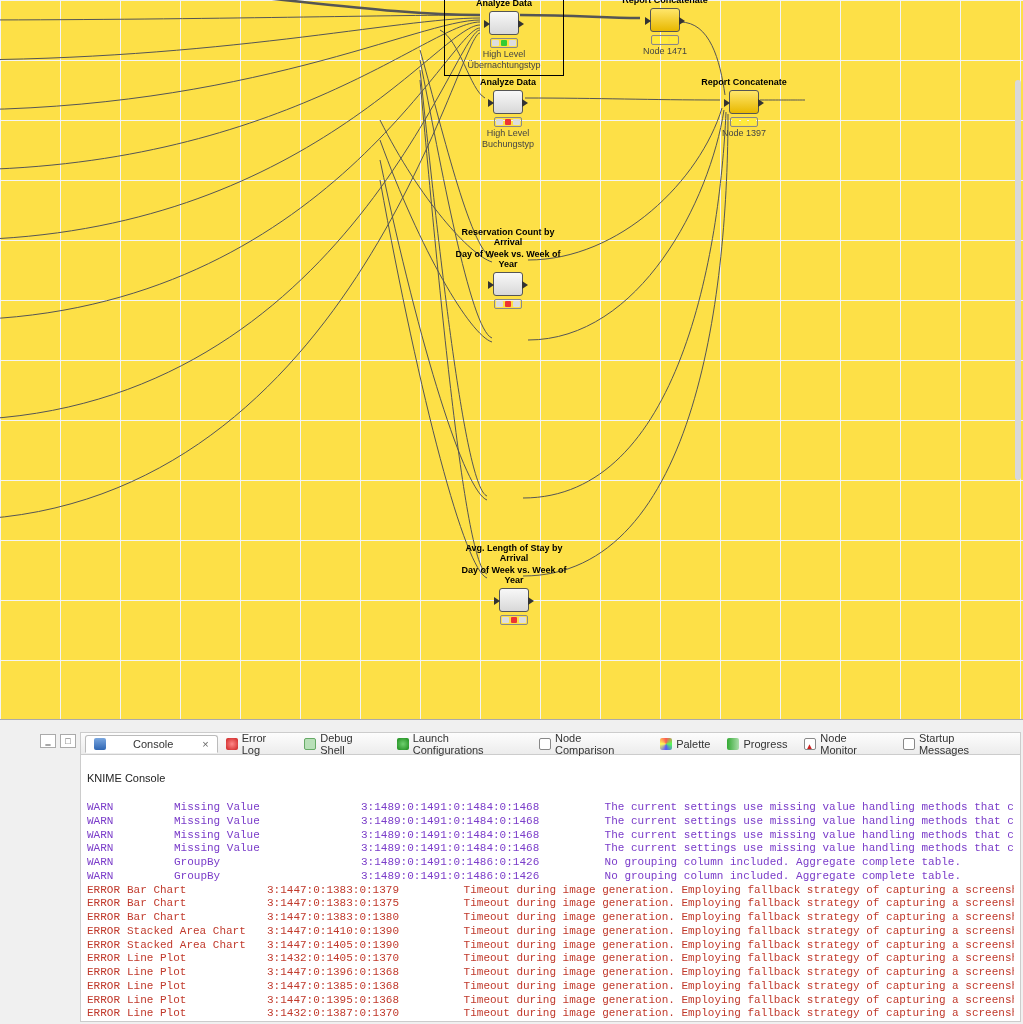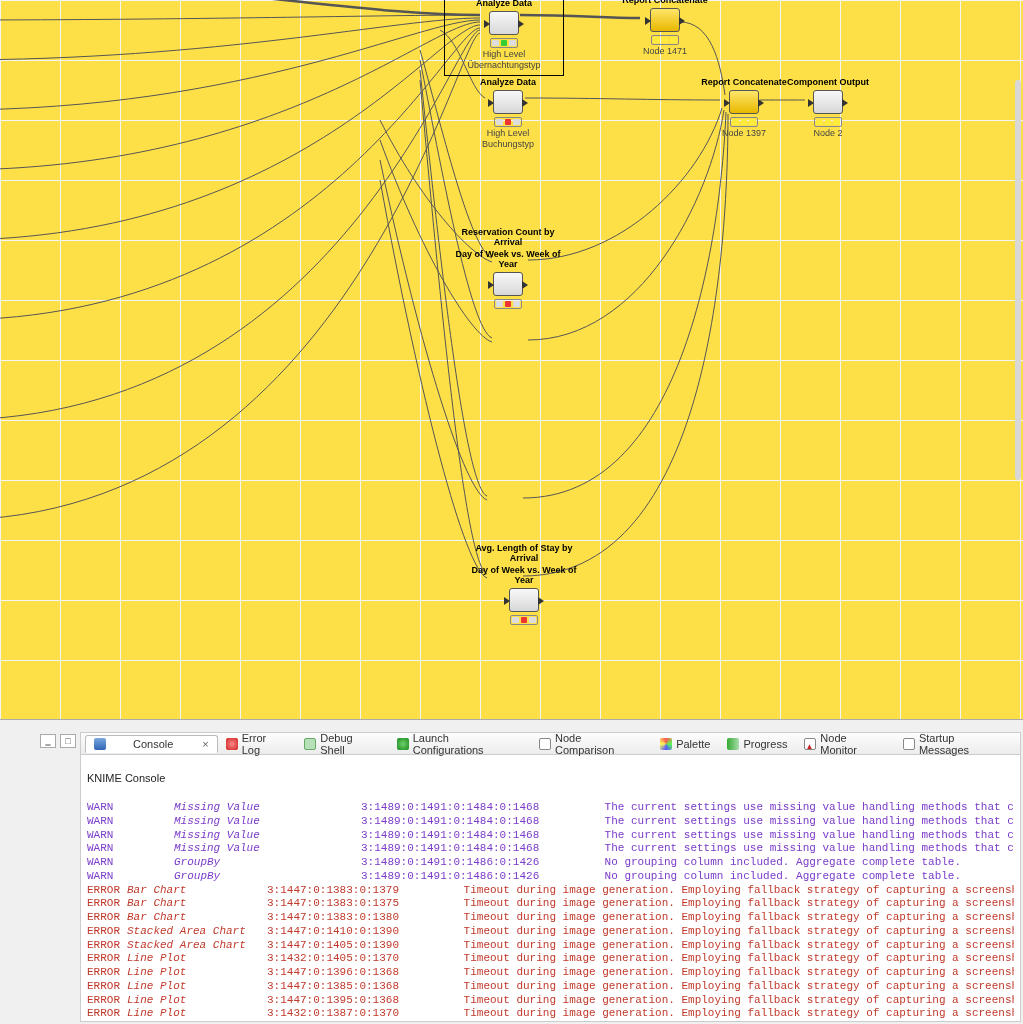--- a/index.html
+++ b/index.html
@@ -44,21 +44,21 @@
   .ic-palette { background: conic-gradient(#f55,#5f5,#55f,#ff5,#f55); border-radius: 50%; }
   .ic-progress { background: linear-gradient(90deg,#3a3,#ada); }
   .ic-monitor { background: #fff; border: 1px solid #888; }
   .ic-monitor::after { content: '▲'; font-size: 8px; color: #c22; }
   .ic-startup { background: #fff; border: 1px solid #888; position: relative; }
 
   .console-title { padding: 17px 6px; font-size: 11px; color: #222; }
   .console-body { font-family: 'Courier New', monospace; font-size: 11px; padding: 0 6px; white-space: pre; overflow: hidden; line-height: 1.25; }
   .console-body .row { display: flex; }
   .console-body .lvl { width: 40px; }
-  .console-body .src { width: 140px; font-style: italic; }
+  .console-body .src { width: 140px; }
   .console-body .path { width: 190px; }
   .console-body .msg { flex: 1; overflow: hidden; }
   .warn { color: #7a3cc9; gap: 47px; }
   .error { color: #c0392b; }
 
   
   .panel-ctrls { position: absolute; left: 40px; top: 734px; display: flex; gap: 4px; }
   .panel-ctrls .btn { width: 16px; height: 14px; border: 1px solid #aaa; background: #fff; font-size: 9px; text-align: center; line-height: 12px; color: #555; }
 
   
@@ -160,51 +160,38 @@
         <span class="port-r"></span>
       </div>
     <div class="status yellow">
         <span class="light"></span>
         <span class="light"></span>
         <span class="light"></span>
       </div>
     <div class="sub">Node 1397</div>
   </div>
 
-  <div class="knode" style="left:768px; top:78px;">
-    <div class="title">Component Output</div>
-    <div class="body">
-        <span class="port-l"></span>
-        <span class="port-r"></span>
-      </div>
-    <div class="status yellow">
-        <span class="light"></span>
-        <span class="light"></span>
-        <span class="light"></span>
-      </div>
-    <div class="sub">Node 2</div>
-  </div>
 
   <div class="knode" style="left:448px; top:228px;">
     <div class="title">Reservation Count by Arrival</div>
     <div class="title">Day of Week vs. Week of Year</div>
     <div class="body">
         <span class="port-l"></span>
         <span class="port-r"></span>
       </div>
     <div class="status red">
         <span class="light dim"></span>
         <span class="light"></span>
         <span class="light dim"></span>
       </div>
   </div>
 
 
 
-  <div class="knode" style="left:464px; top:544px;">
+  <div class="knode" style="left:454px; top:544px;">
     <div class="title">Avg. Length of Stay by Arrival</div>
     <div class="title">Day of Week vs. Week of Year</div>
     <div class="body">
         <span class="port-l"></span>
         <span class="port-r"></span>
       </div>
     <div class="status red">
         <span class="light dim"></span>
         <span class="light"></span>
         <span class="light dim"></span>

